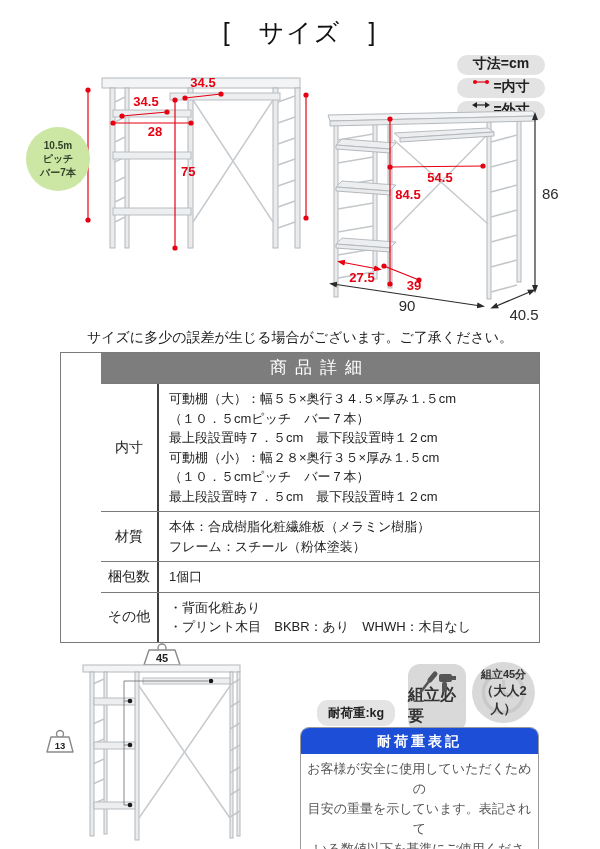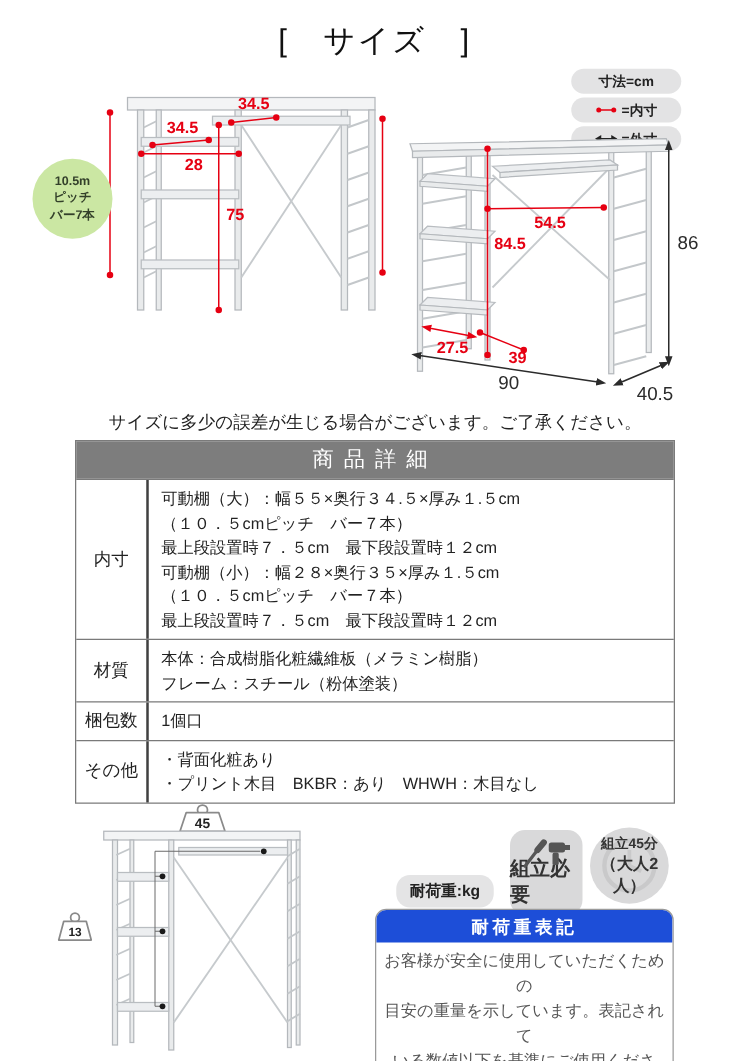--- a/index.html
+++ b/index.html
@@ -6,33 +6,33 @@
   #page{position:relative;width:600px;height:849px;background:#fff;overflow:hidden;
         font-family:"Liberation Sans","DejaVu Sans",sans-serif;color:#333;}
   .abs{position:absolute;}
 
   
   #title{top:16px;left:0;width:600px;text-align:center;font-size:25px;color:#111;letter-spacing:2px;}
 
   
   #legend{top:55px;left:457px;width:88px;}
   .pill{height:20px;margin-bottom:3px;border-radius:10px;background:#e3e3e4;
-        display:flex;align-items:center;justify-content:center;gap:3px;
-        font-size:11px;font-weight:bold;color:#222;}
+        display:flex;align-items:flex-start;justify-content:center;gap:3px;
+        font-size:14px;font-weight:bold;color:#222;}
 
   
   #pitch-badge{top:127px;left:26px;width:64px;height:64px;border-radius:50%;background:#cbe7a3;
         display:flex;flex-direction:column;align-items:center;justify-content:center;
         font-size:10px;font-weight:bold;color:#33402a;line-height:1.35;text-align:right;}
 
   
   #note{top:329px;left:0;width:600px;text-align:center;font-size:14px;color:#222;}
 
   
-  #details{top:352px;left:60px;width:480px;border:1px solid #7a7a7a;box-sizing:border-box;}
+  #details{top:352px;left:60px;width:480px;border:1px solid #7a7a7a;box-sizing:border-box;padding-left:40px;}
   #details .thead{background:#7d7d7d;color:#fff;text-align:center;font-size:17px;
         letter-spacing:8px;height:30px;line-height:30px;}
   .trow{display:grid;grid-template-columns:58px 1fr;border-top:1px solid #7a7a7a;}
   .tlabel{display:flex;align-items:center;justify-content:center;font-size:14px;color:#222;
         border-right:2px solid #404040;text-align:center;padding:2px;}
   .tcell{padding:5px 10px;font-size:13px;line-height:19.5px;color:#222;}
 
   
   #load-pill{top:700px;left:317px;width:78px;height:26px;border-radius:11px;background:#e4e4e5;
         display:flex;align-items:center;justify-content:center;font-size:12.5px;font-weight:bold;color:#222;}

